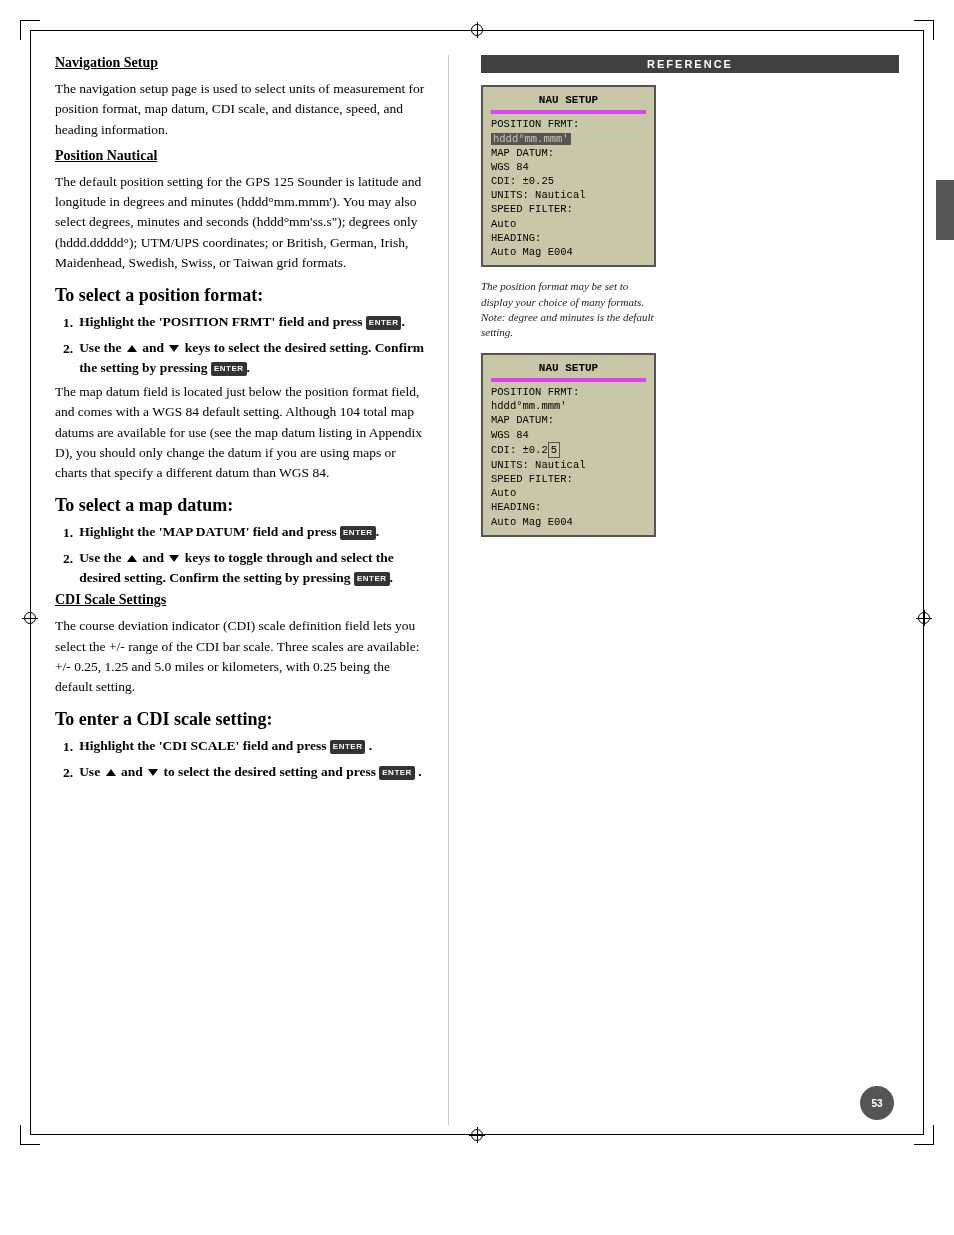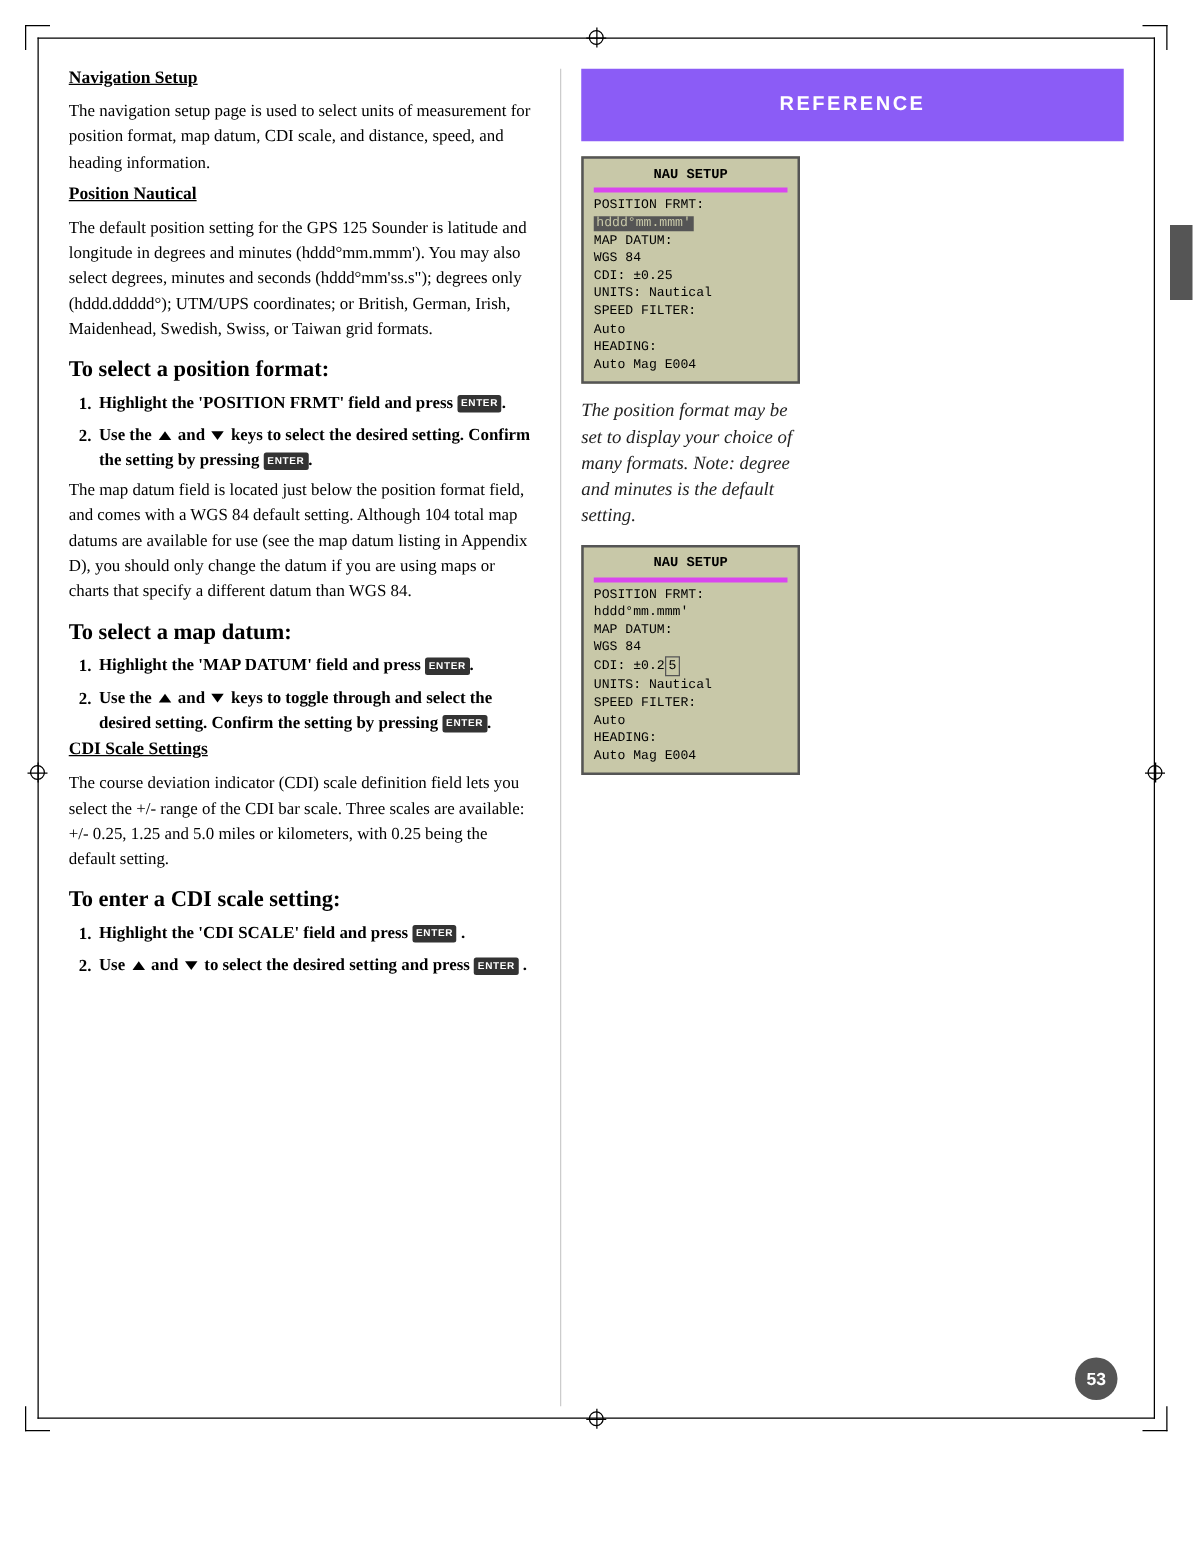--- a/index.html
+++ b/index.html
@@ -70,21 +70,21 @@
     .ch-right-mid { top: 50%; right: 22px; transform: translateY(-50%); }
 
     
     .main-content {
       position: absolute;
       top: 55px;
       left: 55px;
       right: 55px;
       bottom: 110px;
       display: flex;
-      gap: 20px;
+      gap: 36px;
     }
 
     
     .left-col {
       flex: 0 0 380px;
       padding-right: 10px;
     }
 
     
     .right-col {
@@ -150,28 +150,28 @@
       vertical-align: middle;
       letter-spacing: 0.5px;
     }
 
     
     .arrow-up { display: inline-block; width: 0; height: 0; border-left: 5px solid transparent; border-right: 5px solid transparent; border-bottom: 7px solid #000; vertical-align: middle; margin: 0 2px; }
     .arrow-down { display: inline-block; width: 0; height: 0; border-left: 5px solid transparent; border-right: 5px solid transparent; border-top: 7px solid #000; vertical-align: middle; margin: 0 2px; }
 
     
     .reference-banner {
-      background: #8b5cf6;
+      background: #404040;
       color: #fff;
       font-family: Arial, sans-serif;
-      font-size: 16px;
+      font-size: 11px;
       font-weight: bold;
       letter-spacing: 2px;
       text-align: center;
-      padding: 20px 10px;
+      padding: 3px 10px;
       text-transform: uppercase;
       margin-bottom: 0;
     }
 
     
     .nav-setup-box {
       background: #4a4a4a;
       color: #fff;
       font-style: italic;
       font-size: 22px;
@@ -211,40 +211,40 @@
       padding: 0 2px;
     }
     .screen-row-box {
       border: 1px solid #555;
       padding: 0 2px;
       display: inline-block;
     }
 
     
     .caption {
-      font-size: 15px;
+      font-size: 11px;
       font-style: italic;
       line-height: 1.4;
       color: #222;
       margin-top: 0;
       margin-bottom: 8px;
       width: 175px;
     }
 
     
     .page-num-circle {
       position: absolute;
       bottom: 115px;
       right: 60px;
       width: 34px;
       height: 34px;
       border-radius: 50%;
       background: #555;
       color: #fff;
-      font-size: 14px;
+      font-size: 10px;
       font-weight: bold;
       font-family: Arial, sans-serif;
       display: flex;
       align-items: center;
       justify-content: center;
     }
 
     
     .right-tab {
       position: absolute;

